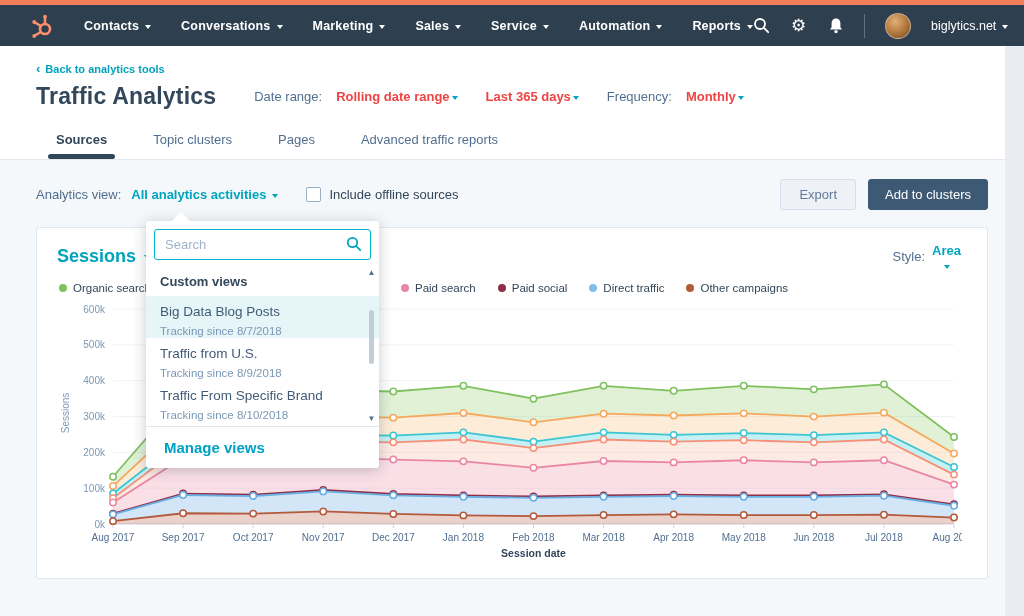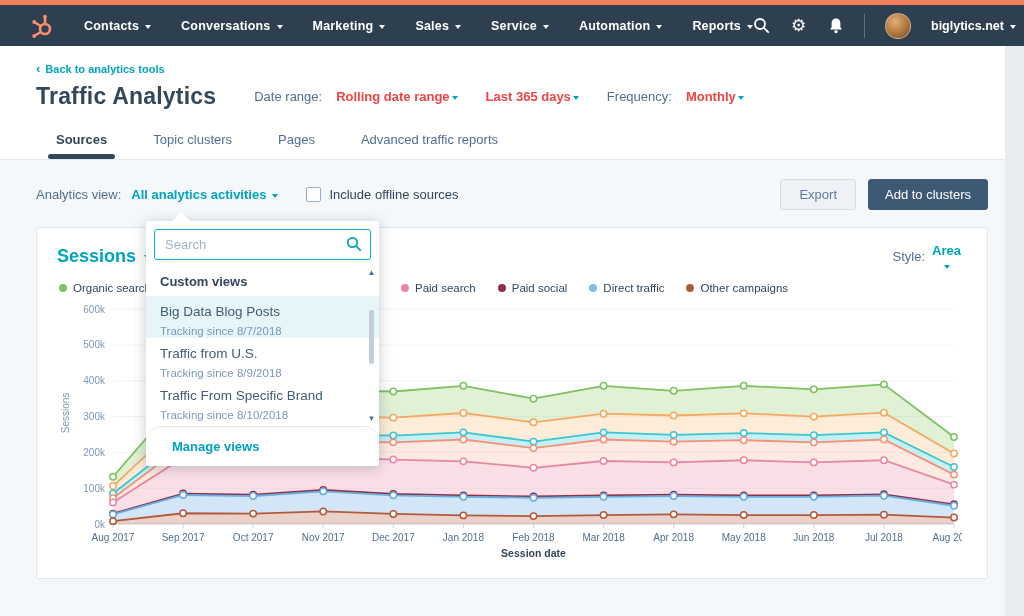--- a/index.html
+++ b/index.html
@@ -16,21 +16,21 @@
   }
   .logo { width:26px; height:26px; margin-right:28px; display:flex; align-items:center; justify-content:center; }
   .nav-items { display:flex; gap:30px; align-items:center; }
   .nav-item { color:#fff; font-size:12.5px; font-weight:bold; display:flex; align-items:center; gap:6px; cursor:pointer; letter-spacing:.2px; }
   .chev { width:0; height:0; border-left:3.5px solid transparent; border-right:3.5px solid transparent; border-top:4px solid #fff; margin-top:2px; }
   .chev.teal { border-top-color:#00a4bd; }
   .nav-right { margin-left:auto; display:flex; align-items:center; gap:20px; }
   .nav-icon { width:17px; height:17px; display:flex; align-items:center; justify-content:center; cursor:pointer; }
   .nav-divider { width:1px; height:24px; background:rgba(255,255,255,.25); }
   .avatar { width:26px; height:26px; border-radius:50%; background:radial-gradient(circle at 38% 32%, #e0b07a 0%, #b97f45 45%, #6e4a22 100%); border:1px solid rgba(255,255,255,.4); }
-  .account { color:#fff; font-size:12.5px; font-weight:bold; display:flex; align-items:center; gap:6px; cursor:pointer; }
+  .account { color:#fff; font-size:12.5px; font-weight:normal; display:flex; align-items:center; gap:6px; cursor:pointer; }
   
   .header { background:#fff; padding-top:13px; border-bottom:1px solid #e3e9ef; }
   .back-link { margin-left:36px; color:#00a4bd; font-size:11px; font-weight:bold; display:inline-flex; align-items:center; gap:5px; cursor:pointer; }
   .back-arrow { font-size:13px; line-height:10px; }
   .title-row { display:flex; align-items:center; margin:6px 0 0 36px; }
   .page-title { font-size:23px; font-weight:600; color:#33475b; letter-spacing:.2px; }
   .hdr-controls { display:flex; align-items:center; margin-left:38px; gap:14px; font-size:13px; }
   .hdr-label { color:#516f90; }
   .hdr-dd { color:#ef4444; font-weight:bold; display:flex; align-items:center; gap:2px; cursor:pointer; margin-right:14px; }
   .tabs { display:flex; gap:46px; margin:22px 0 0 56px; }
@@ -77,21 +77,21 @@
   .dd-list { position:relative; height:160px; overflow:hidden; }
   .dd-group { padding:8px 14px 7px 14px; font-size:13px; font-weight:bold; color:#33475b; }
   .dd-item { padding:8px 24px 1px 14px; cursor:pointer; }
   .dd-item.selected { background:#e5f5f8; }
   .dd-item-title { font-size:13.5px; color:#425b76; }
   .dd-item-sub { font-size:11.5px; color:#7c98b6; margin-top:6px; }
   .dd-scrollbar { position:absolute; top:2px; bottom:2px; right:2px; width:11px; display:flex; flex-direction:column; align-items:center; }
   .dd-scroll-arrow { font-size:8px; color:#516f90; line-height:10px; cursor:pointer; }
   .dd-scroll-thumb { width:5px; background:#c3cdd8; border-radius:3px; height:54px; margin-top:32px; cursor:pointer; }
   .dd-scroll-spacer { flex:1; }
-  .dd-footer { border-top:1px solid #e0e6ed; padding:12px 26px; font-size:13px; font-weight:bold; color:#00a1c2; cursor:pointer;border-radius:16px; }
+  .dd-footer { border-top:1px solid #e0e6ed; padding:12px 18px; font-size:15px; font-weight:bold; color:#00a1c2; cursor:pointer; }
   
   .right-strip { position:absolute; right:0; top:46px; bottom:0; width:19px; background:#e9edf1; z-index:25; }
   .gear-glyph { color:#fff; font-size:17px; line-height:17px; }
   svg text { font-family:"Liberation Sans", sans-serif; }
 </style>
 </head>
 <body>
 
 <div class="top-strip"></div>
 

